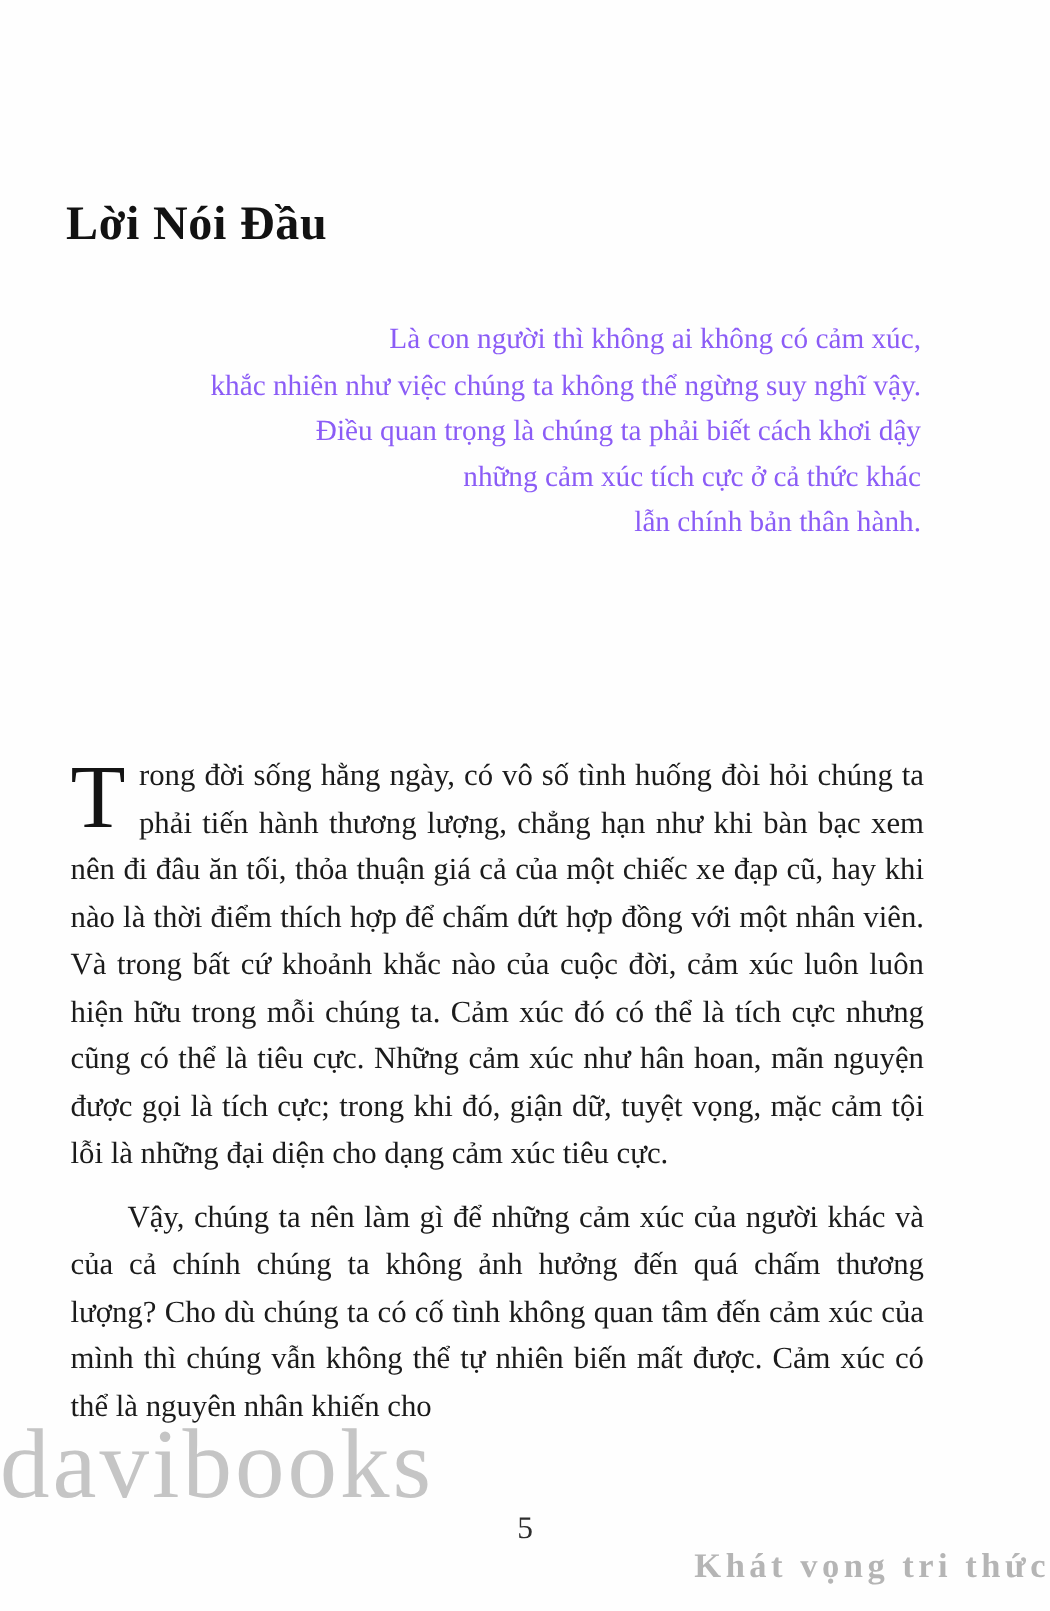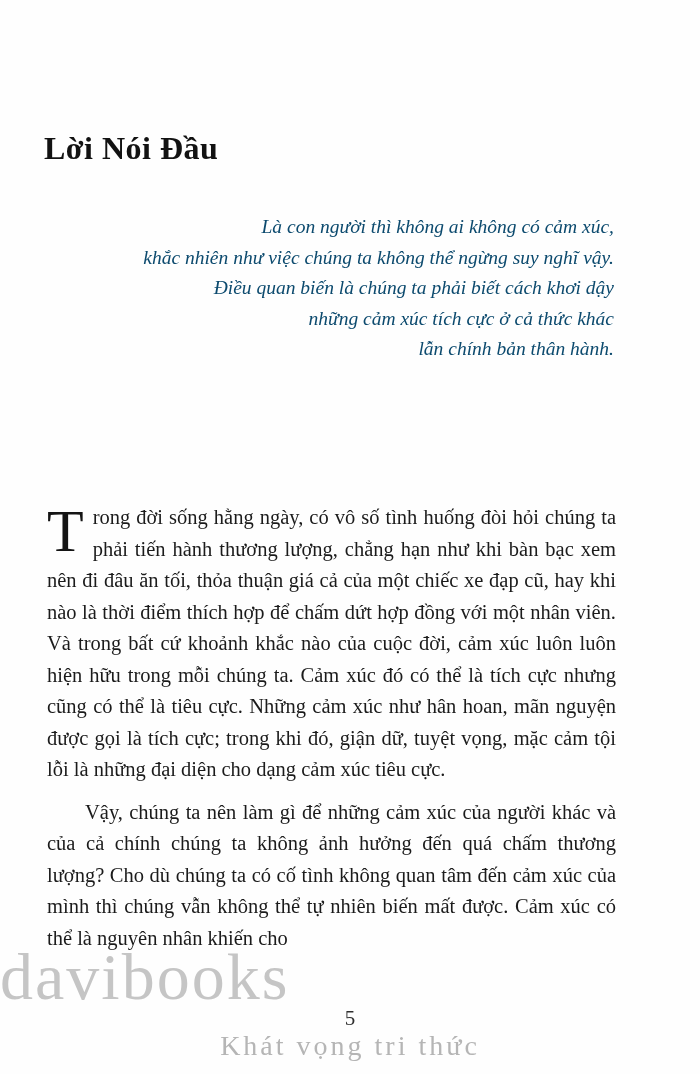--- a/index.html
+++ b/index.html
@@ -24,24 +24,23 @@
     line-height: 1.1;
     color: #121212;
     letter-spacing: 0.5px;
   }
   .epigraph {
     position: absolute;
     left: 50px;
     right: 86px;
     top: 212px;
     text-align: right;
-    font-style: italic;
     font-size: 19.5px;
     line-height: 30.5px;
-    color: #0c4a6e;
+    color: #8b5cf6;
   }
   .body-text {
     position: absolute;
     left: 47px;
     right: 84px;
     top: 502px;
     font-size: 20.5px;
     line-height: 31.5px;
     text-align: justify;
     color: #1b1b1b;
@@ -80,39 +79,40 @@
     text-align: center;
     font-size: 21px;
     color: #2e2e2e;
     z-index: 2;
   }
   .watermark-tagline {
     position: absolute;
     left: 0;
     right: 0;
     top: 1031px;
-    text-align: center;
-    font-size: 28px;
+    text-align: right;
+    font-size: 23px;
     line-height: 1.1;
     color: rgba(120, 120, 120, 0.55);
     letter-spacing: 3px;
     pointer-events: none;
+    font-weight: bold;
   }
 </style>
 </head>
 <body>
 
 <div class="page">
 
   <h1 class="chapter-title">Lời Nói Đầu</h1>
 
   <div class="epigraph">
     <div>Là con người thì không ai không có cảm xúc,</div>
     <div>khắc nhiên như việc chúng ta không thể ngừng suy nghĩ vậy.</div>
-    <div>Điều quan biến là chúng ta phải biết cách khơi dậy</div>
+    <div>Điều quan trọng là chúng ta phải biết cách khơi dậy</div>
     <div>những cảm xúc tích cực ở cả thức khác</div>
     <div>lẫn chính bản thân hành.</div>
   </div>
 
   <div class="body-text">
     <p>
       <span class="dropcap">T</span><span>rong đời sống hằng ngày, có vô số tình huống đòi hỏi chúng ta phải tiến hành thương lượng, chẳng hạn như khi bàn bạc xem nên đi đâu ăn tối, thỏa thuận giá cả của một chiếc xe đạp cũ, hay khi nào là thời điểm thích hợp để chấm dứt hợp đồng với một nhân viên. Và trong bất cứ khoảnh khắc nào của cuộc đời, cảm xúc luôn luôn hiện hữu trong mỗi chúng ta. Cảm xúc đó có thể là tích cực nhưng cũng có thể là tiêu cực. Những cảm xúc như hân hoan, mãn nguyện được gọi là tích cực; trong khi đó, giận dữ, tuyệt vọng, mặc cảm tội lỗi là những đại diện cho dạng cảm xúc tiêu cực.</span>
     </p>
     <p class="indented">
       <span>Vậy, chúng ta nên làm gì để những cảm xúc của người khác và của cả chính chúng ta không ảnh hưởng đến quá chấm thương lượng? Cho dù chúng ta có cố tình không quan tâm đến cảm xúc của mình thì chúng vẫn không thể tự nhiên biến mất được. Cảm xúc có thể là nguyên nhân khiến cho</span>

